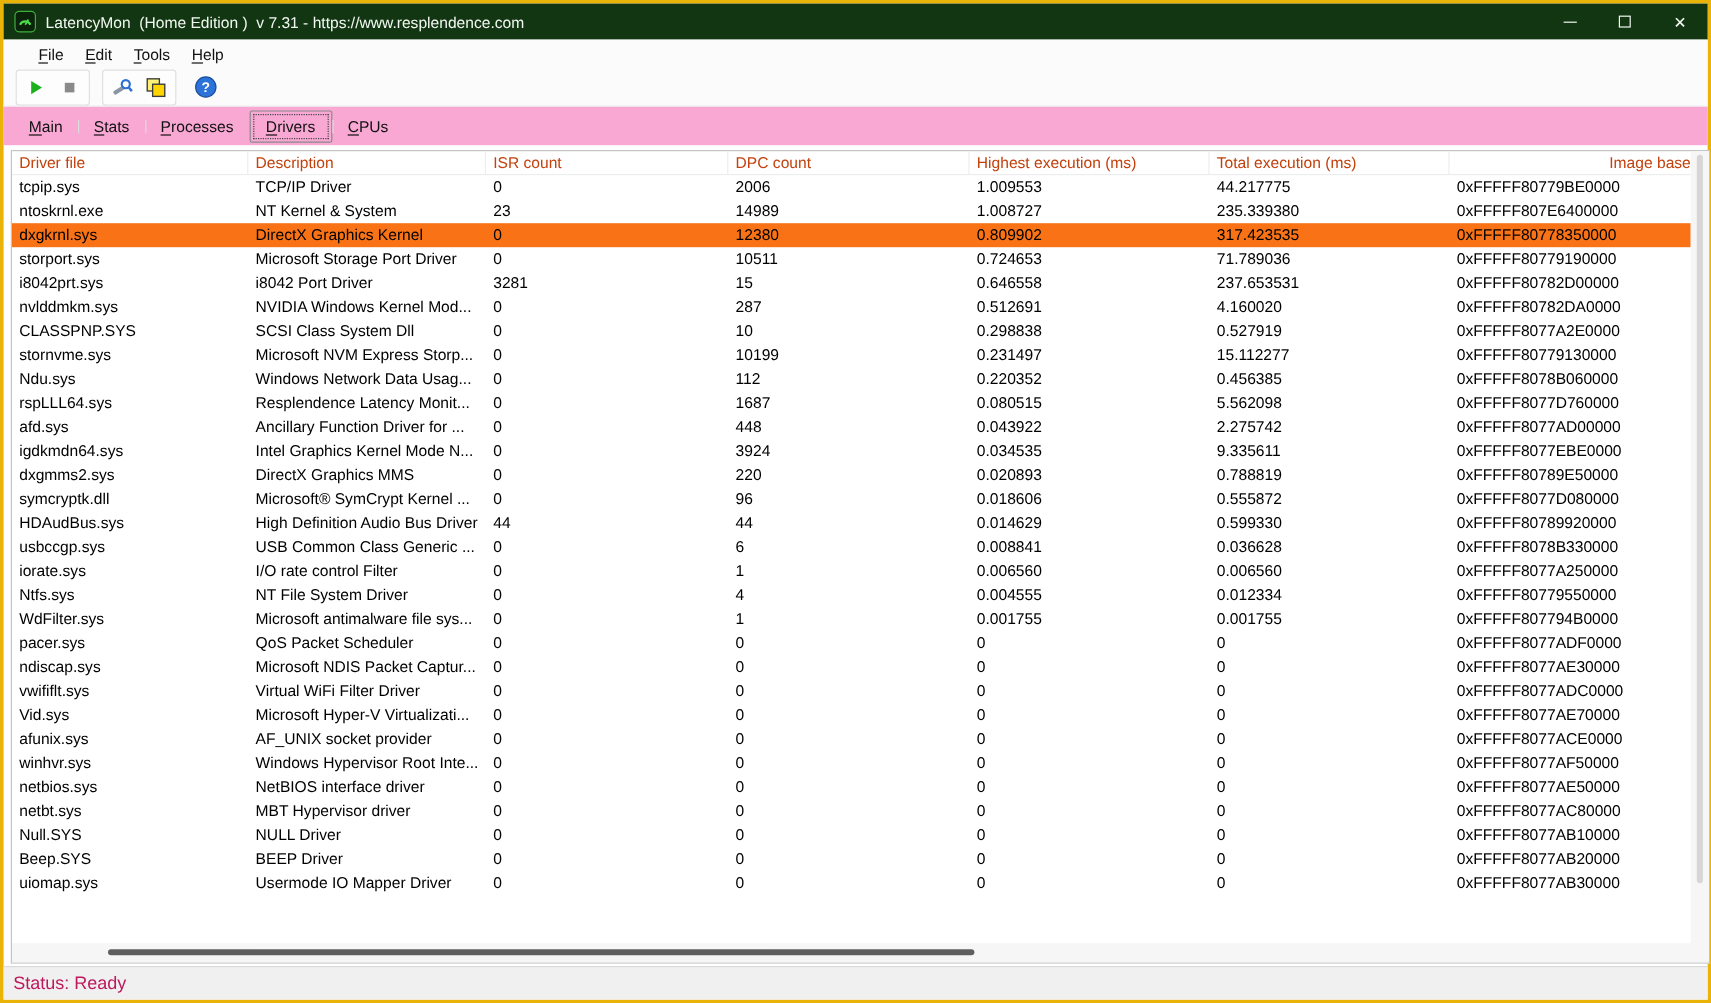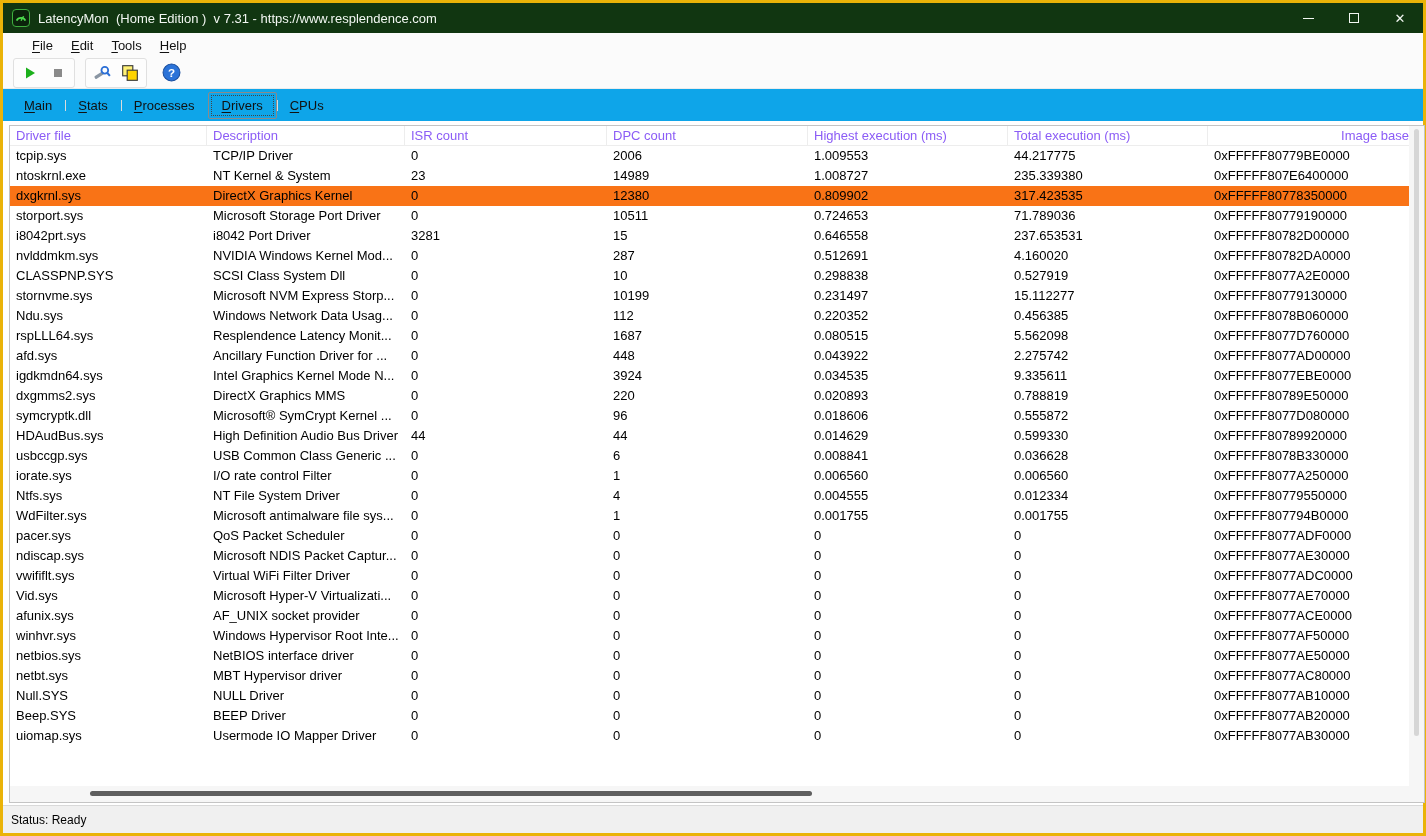--- a/index.html
+++ b/index.html
@@ -34,36 +34,36 @@
              background: #fbfbfb; border-bottom: 1px solid #ececec;
              display: flex; align-items: center; padding-left: 10px; gap: 10px; }
   .tb-group { display: flex; align-items: center; border: 1px solid #e0e0e0;
               border-radius: 3px; padding: 2px 2px; background: #fdfdfd; }
   .tb-btn { border: none; background: transparent; width: 28px; height: 24px;
             display: flex; align-items: center; justify-content: center; cursor: default; }
   .tb-btn.help { border: 1px solid transparent; }
 
   
   .tabbar { position: absolute; left: 0; top: 86px; width: 100%; height: 32px;
-            background: #0ea5e9; display: flex; align-items: center; padding-left: 8px; }
+            background: #f9a8d4; display: flex; align-items: center; padding-left: 8px; }
   .tab { position: relative; font-size: 13px; color: #111; padding: 5px 13px; }
   .tab u { text-decoration: underline; text-underline-offset: 2px; }
   .tab:not(:first-child)::before { content: ""; position: absolute; left: 0; top: 7px;
             bottom: 7px; width: 1px; background: #dcdcdc; }
   .tab.active { border: 1px solid #8a8a8a; border-radius: 2px;
             outline: 1px dotted #444; outline-offset: -4px; }
   .tab.active::before { display: none; }
 
   
   .list { position: absolute; left: 6px; top: 122px; width: 1416px; height: 678px;
           background: #fff; border: 1px solid #c4c4c4; }
   .lheader, .lrow { display: grid;
           grid-template-columns: 197px 198px 202px 201px 200px 200px 1fr; }
   .lheader { height: 20px; border-bottom: 1px solid #ededed; margin-right: 15px; }
-  .hcell { font-size: 13px; color: #8b5cf6; padding-left: 6px; line-height: 20px;
+  .hcell { font-size: 13px; color: #c2410c; padding-left: 6px; line-height: 20px;
            border-right: 1px solid #ededed; overflow: hidden; white-space: nowrap; }
   .hcell:last-child { border-right: none; text-align: right; }
   .lbody { position: absolute; left: 0; top: 20px; right: 15px; bottom: 16px;
            overflow: hidden; }
   .lrow { height: 20px; }
   .lrow.selected { background: #f97316; }
   .cell { font-size: 13px; color: #000; padding-left: 6px; line-height: 20px;
           overflow: hidden; white-space: nowrap; }
 
   
@@ -74,21 +74,21 @@
   .hscroll { position: absolute; left: 0; right: 15px; bottom: 0; height: 16px;
              background: #f6f6f6; }
   .hthumb { position: absolute; left: 80px; top: 5px; width: 722px; height: 5px;
             background: #5f5f5f; border-radius: 3px; }
   .scorner { position: absolute; right: 0; bottom: 0; width: 15px; height: 16px;
              background: #f6f6f6; }
 
   
   .statusbar { position: absolute; left: 0; bottom: 0; width: 100%; height: 28px;
                background: #f0f0f0; border-top: 1px solid #d9d9d9; display: flex;
-               align-items: center; padding-left: 8px; font-size: 12px; color: #000000; }
+               align-items: center; padding-left: 8px; font-size: 15px; color: #be185d; }
 </style>
 </head>
 <body>
 
 <div class="window">
 
   <div class="titlebar">
     <span class="app-icon">
       <svg width="14" height="14" viewBox="0 0 16 16">
         <path d="M3 11 A5.5 5.5 0 0 1 13 11" stroke="#4ddb4d" fill="none" stroke-width="2"></path>

